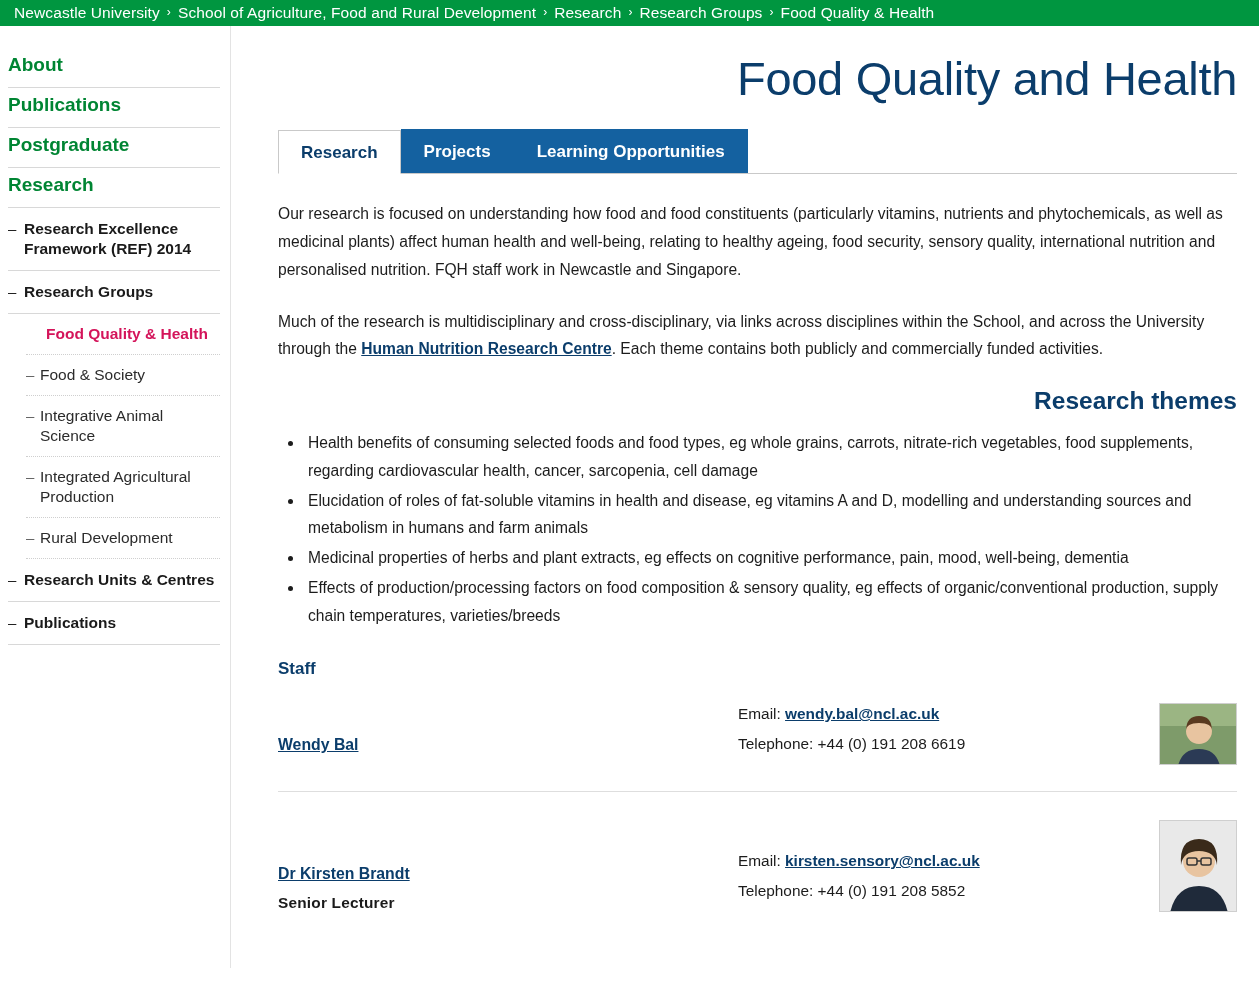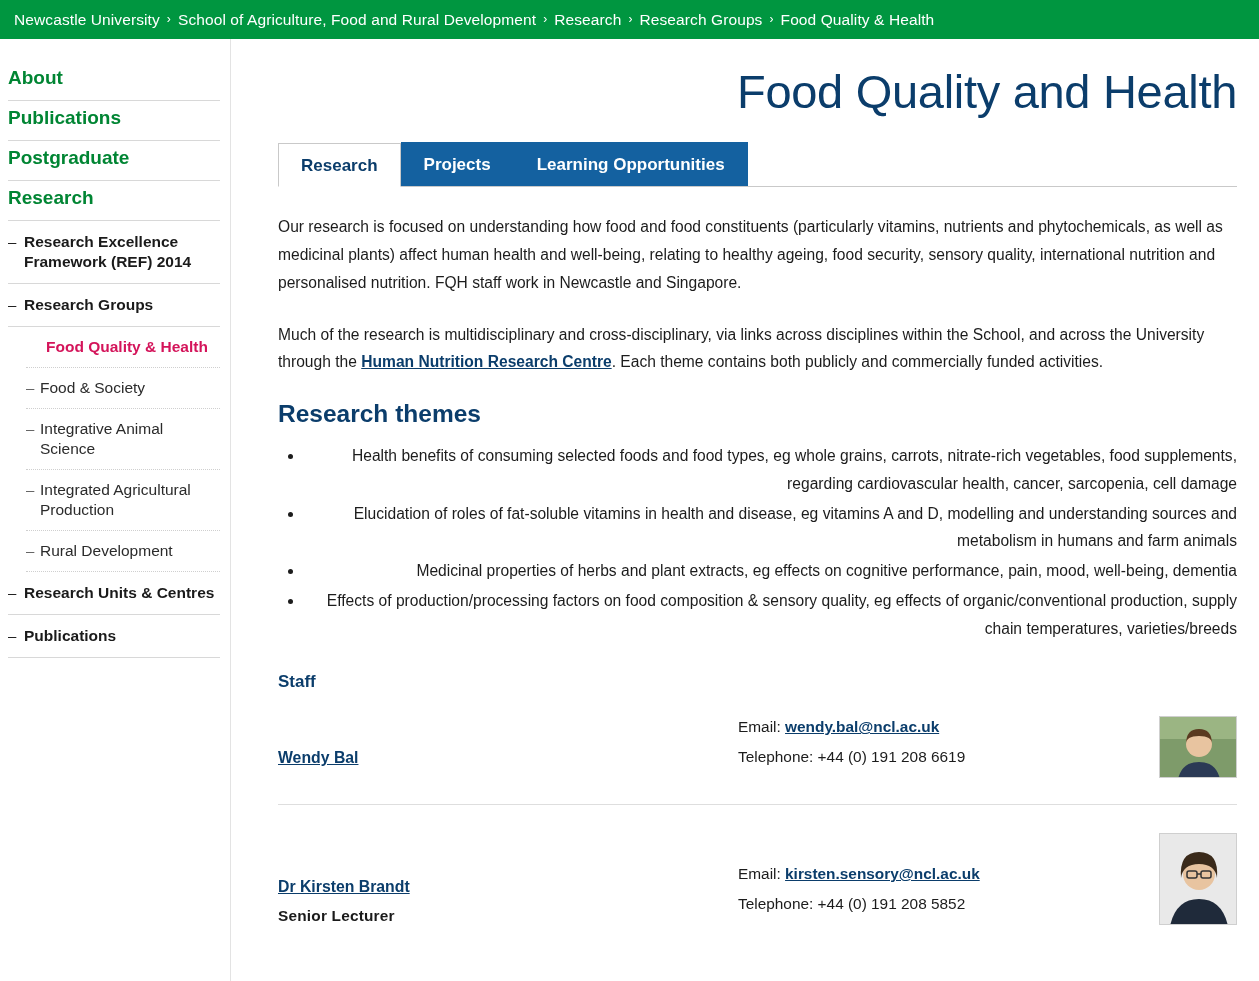--- a/index.html
+++ b/index.html
@@ -7,21 +7,21 @@
     margin: 0; padding: 0;
     width: 1259px; height: 981px;
     background: #ffffff;
     font-family: "Liberation Sans", sans-serif;
     overflow: hidden;
   }
   
   #breadcrumb-bar {
     background: #009640;
     color: #ffffff;
-    height: 39px;
+    height: 26px;
     display: flex;
     align-items: center;
     padding: 0 0 0 14px;
     font-size: 15.5px;
     white-space: nowrap;
     letter-spacing: .1px;
   }
   #breadcrumb-bar .crumb { color: #ffffff; text-decoration: none; }
   #breadcrumb-bar .sep {
     color: #ffffff;
@@ -136,25 +136,25 @@
   a.inline-link {
     color: #0b3d6b;
     font-weight: bold;
     text-decoration: underline;
   }
   h2.section-head {
     font-size: 24.5px;
     color: #0b3d6b;
     margin: 6px 0 14px 0;
     font-weight: bold;
+    text-align: right;
   }
   ul.themes {
     margin: 8px 0 30px 0;
     padding-left: 26px;
-    text-align: right;
   }
   ul.themes li {
     font-size: 15.6px;
     line-height: 1.78;
     color: #1c1c1c;
     margin-bottom: 2px;
     padding-left: 4px;
   }
   h2.staff-head {
     font-size: 17px;

